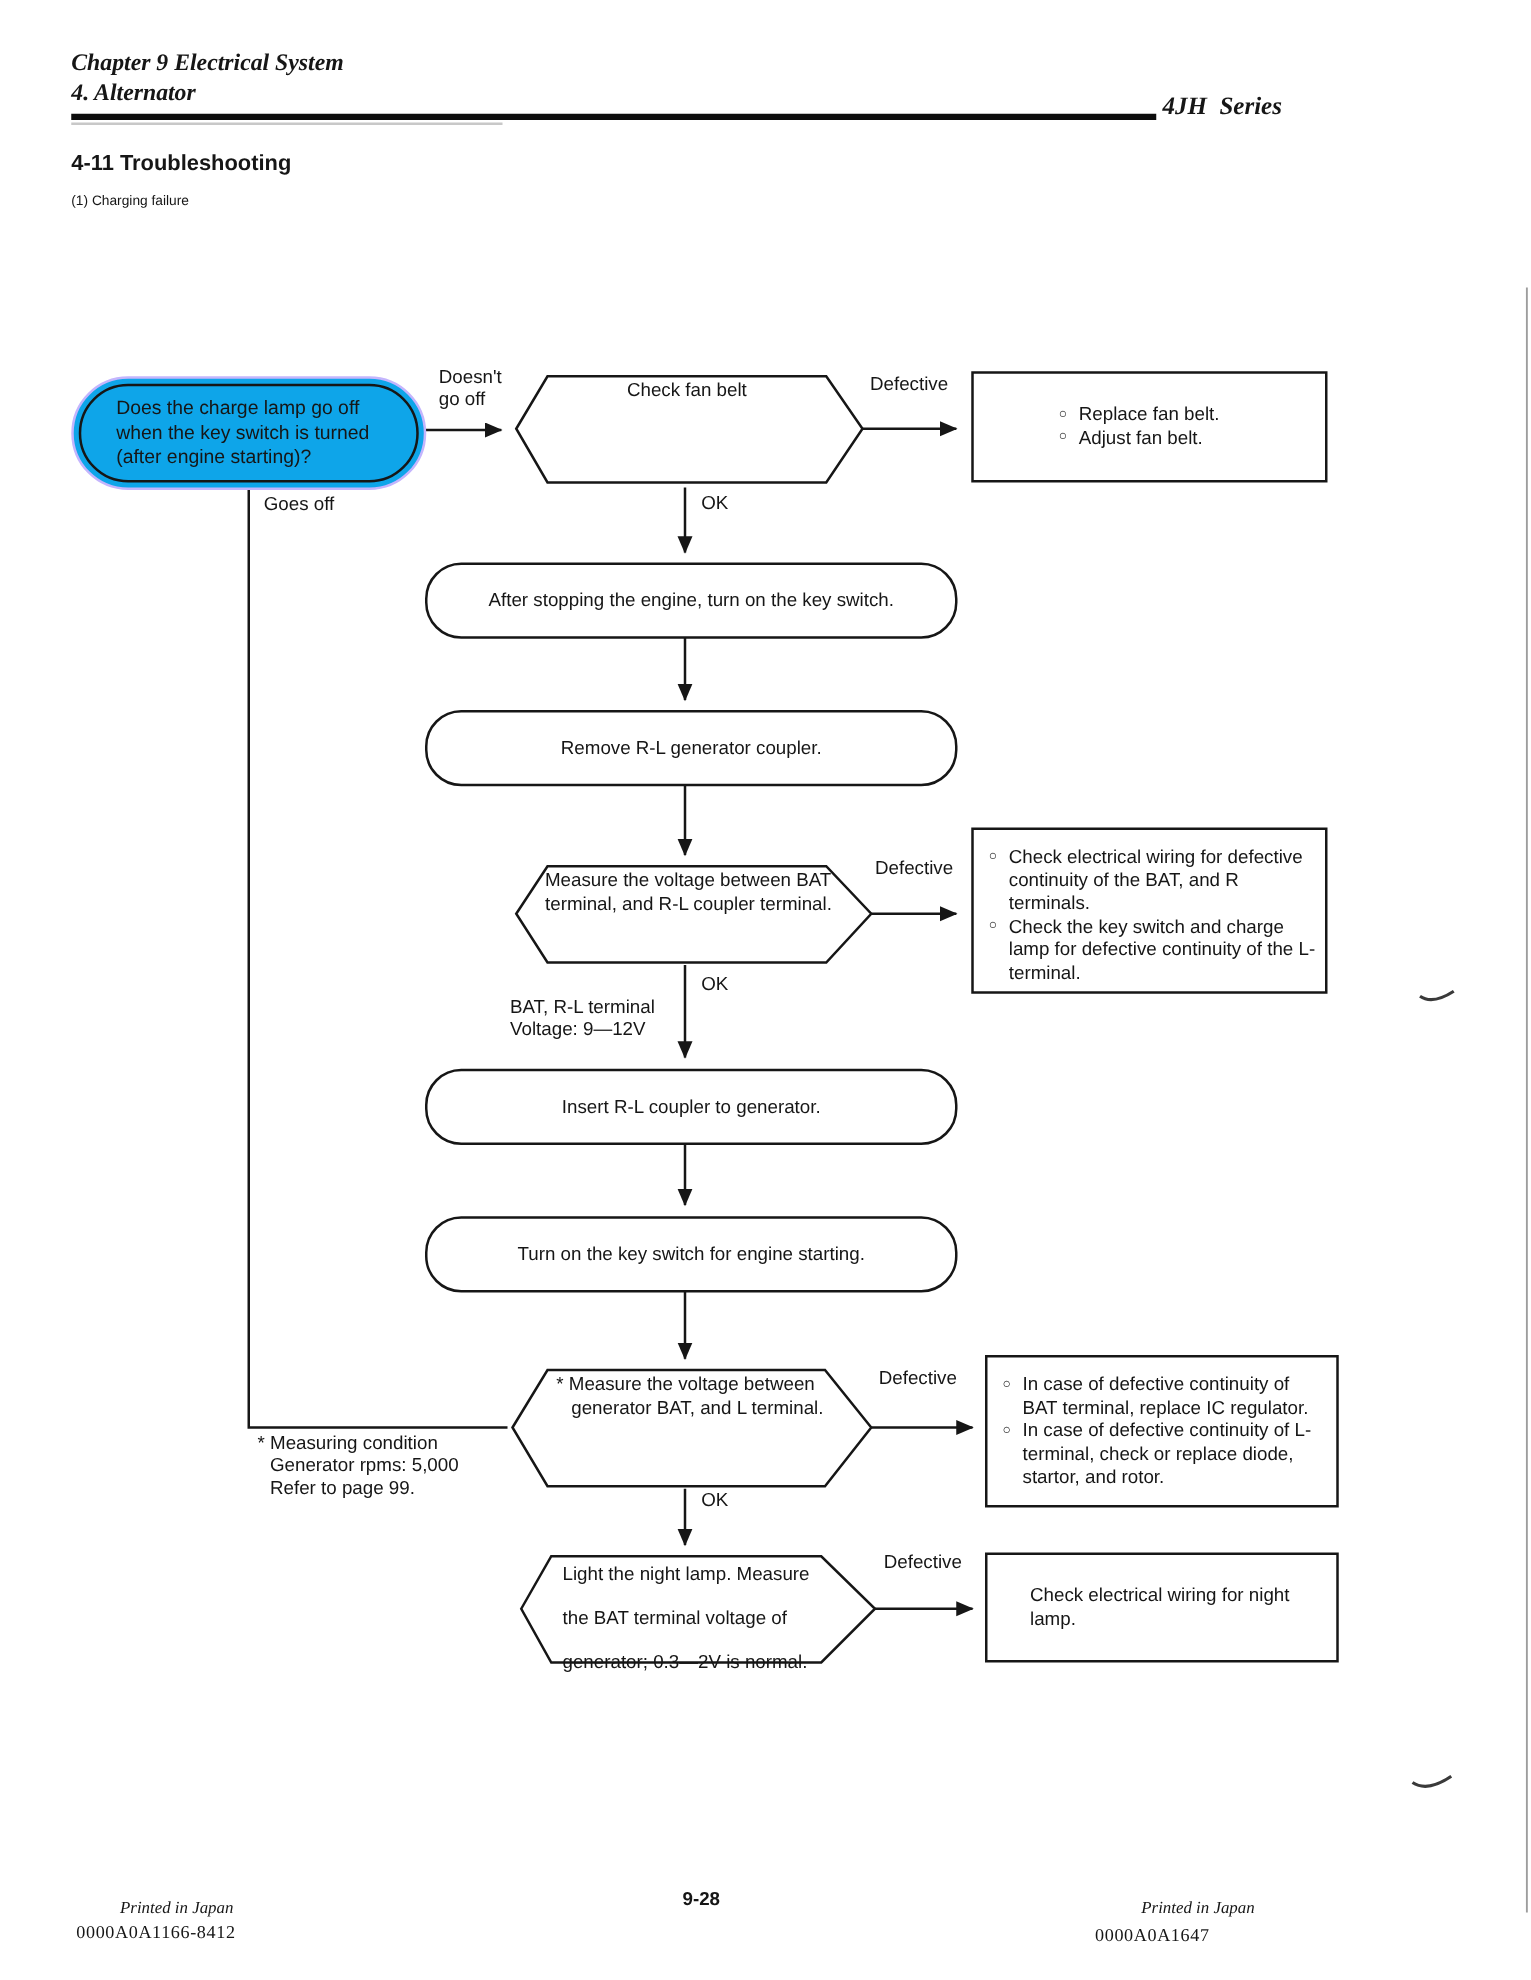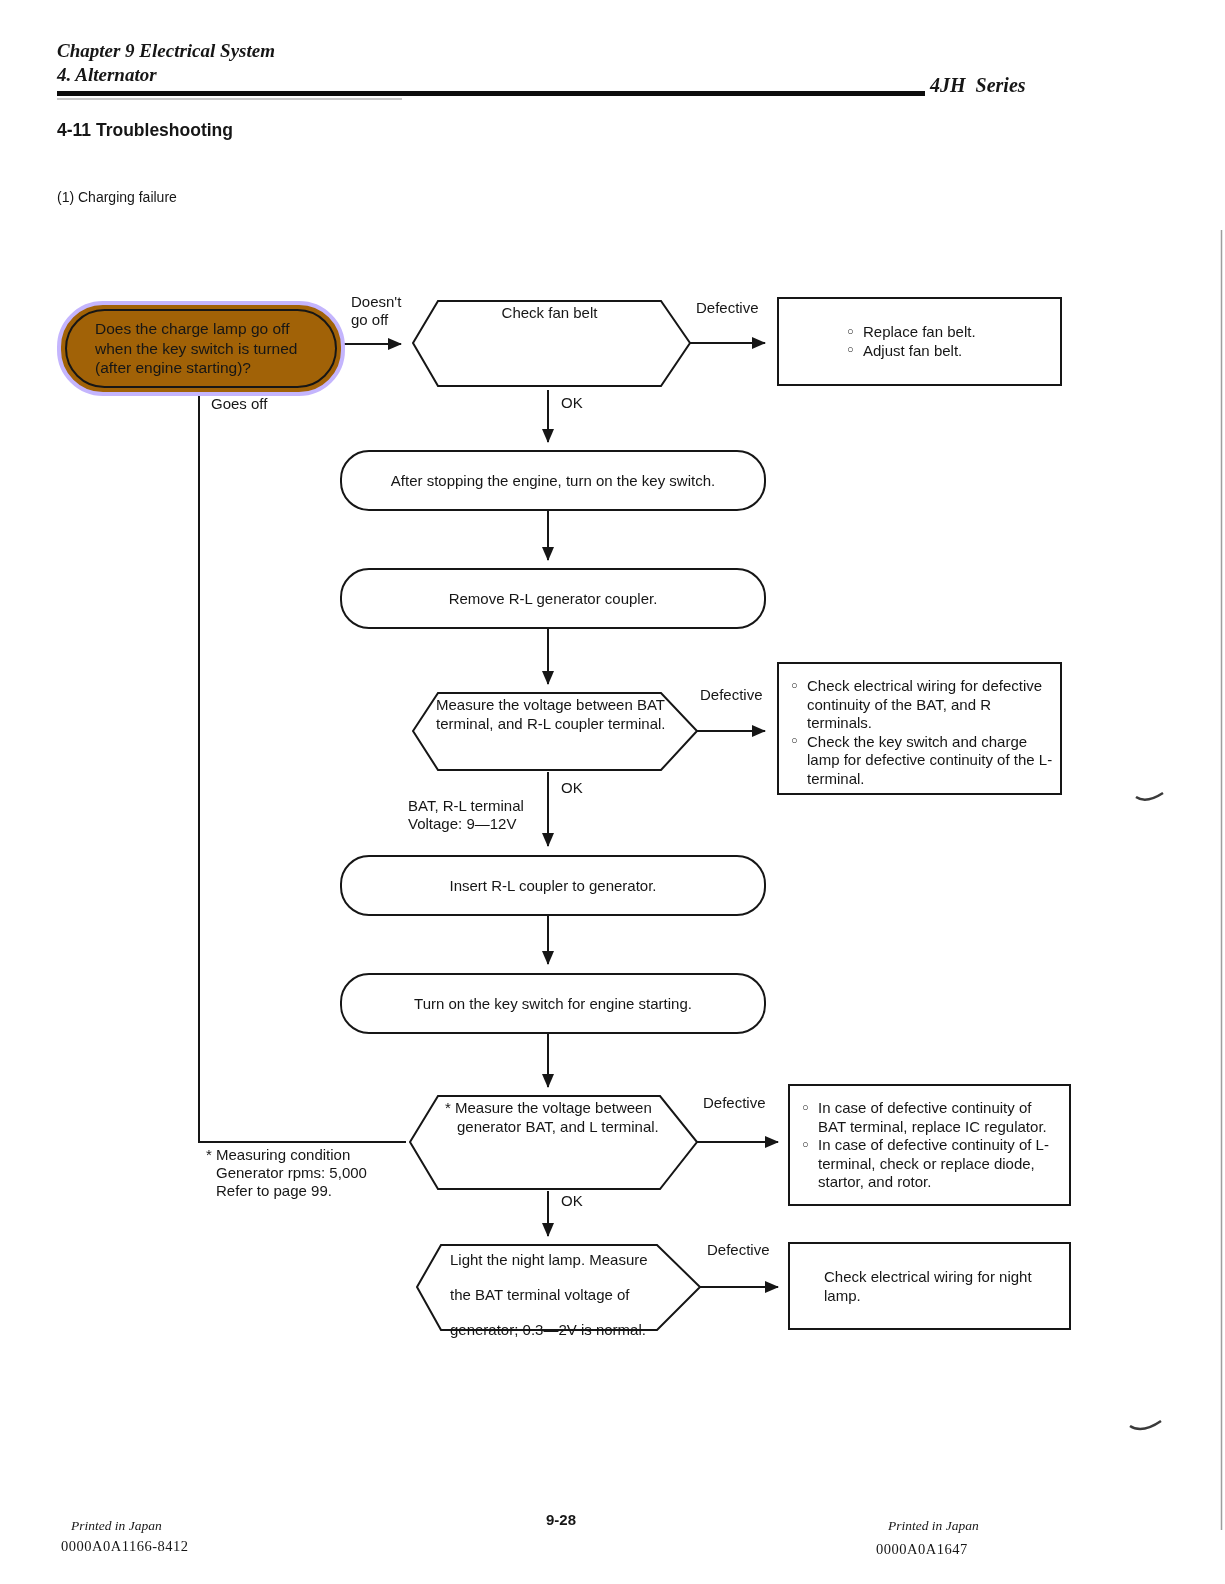--- a/index.html
+++ b/index.html
@@ -11,24 +11,24 @@
 
   
   .chapter, .series {
     font-family:"Liberation Serif", serif; font-style:italic; font-weight:bold;
   }
   .chapter { font-size:19px; white-space:nowrap; }
   .series  { font-size:20px; white-space:pre; }
   .h-rule  { background:#0d0d0d; }
   .h-rule-echo { background:#9a9a9a; opacity:.55; }
   .h-title { font-size:17.5px; font-weight:bold; white-space:nowrap; }
-  .h-sub   { font-size:14px; white-space:nowrap;margin-top:34px; }
+  .h-sub   { font-size:11px; white-space:nowrap; }
 
   
-  .oval-outer { border:4px solid #c4b5fd; border-radius:46px; background:#a16207; }
+  .oval-outer { border:2px solid #c4b5fd; border-radius:46px; background:#0ea5e9; }
   .oval-inner { position:absolute; inset:4px; border:2px solid #161616; border-radius:40px;
                 display:flex; flex-direction:column; justify-content:center; padding-left:28px; }
   .oval-inner div { font-size:15.5px; line-height:19.5px; white-space:nowrap; }
 
   .stadium { border:2px solid #161616; border-radius:29px; background:#fff;
              display:flex; align-items:center; justify-content:center;
              font-size:15px; white-space:nowrap; }
 
   .rbox { border:2px solid #161616; background:#fff; box-sizing:border-box; }
 
@@ -37,21 +37,21 @@
 
   .lbl { font-size:15px; line-height:18px; white-space:nowrap; }
   .note { font-size:15px; line-height:18px; white-space:nowrap; }
 
   .bullets { display:flex; flex-direction:column; }
   .b-item { position:relative; padding-left:16px; font-size:15px; line-height:18.5px; }
   .b-item .blt { position:absolute; left:0; top:2.5px; font-size:11px; line-height:1; }
   .b-item.nowrap { white-space:nowrap; }
 
   
-  .imprint { font-family:"Liberation Serif", serif; font-style:italic; font-size:13.5px; white-space:nowrap; }
+  .imprint { font-family:"Liberation Serif", serif; font-style:italic; font-size:13.5px; white-space:nowrap;margin-left:25px; }
   .code    { font-family:"Liberation Serif", serif; font-size:14.5px; letter-spacing:.5px; white-space:nowrap; }
   .pagenum { font-size:15px; font-weight:bold; white-space:nowrap; }
 
   svg.overlay { position:absolute; left:0; top:0; }
 </style>
 </head>
 <body>
 
 <div class="page">
 

